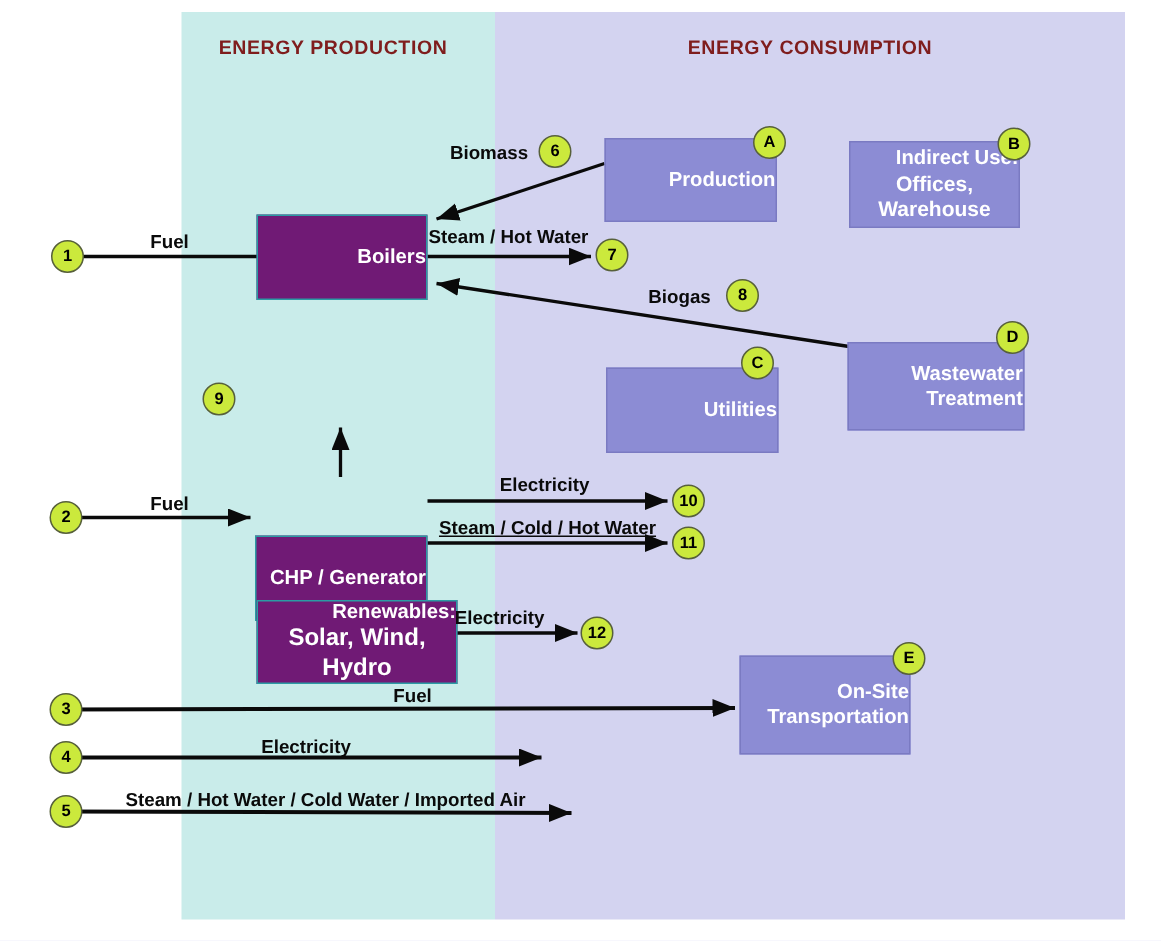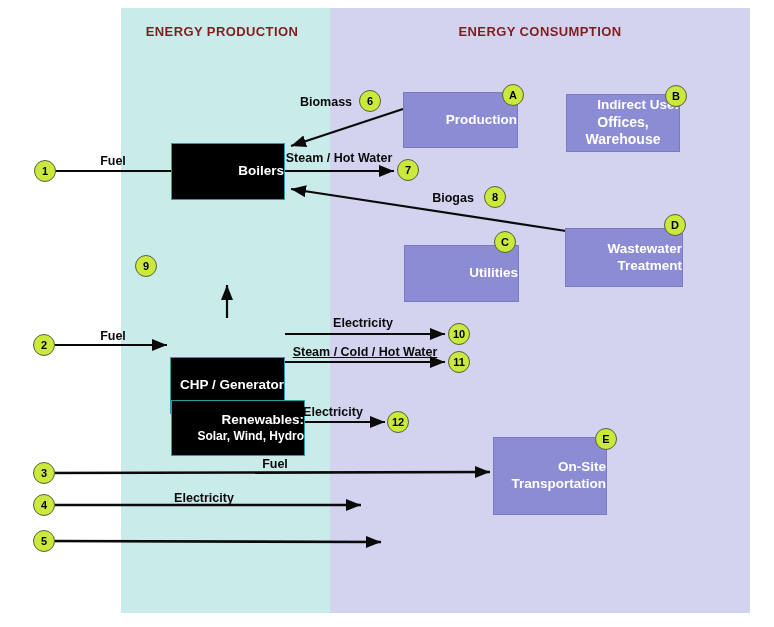--- a/index.html
+++ b/index.html
@@ -12,24 +12,24 @@
   #bg-consumption{left:330px;width:420px;background:#d3d3f0;}
   .zone-title{
     position:absolute;transform:translateX(-50%);white-space:nowrap;
     font-weight:bold;font-size:13px;letter-spacing:.4px;color:#7f1d1d;z-index:4;
   }
   #lines{position:absolute;left:0;top:0;z-index:2;}
   .node{
     position:absolute;display:flex;flex-direction:column;align-items:flex-end;justify-content:center;
     color:#fff;font-weight:bold;text-align:center;z-index:3;box-sizing:border-box;line-height:1.25;
   }
-  .node.teal{background:#000000;border:1px solid #2b9ba4;}
+  .node.teal{background:#701a75;border:1px solid #2b9ba4;}
   .node.purple{background:#8c8cd4;border:1px solid #7a7ac2;}
   .node .main{font-size:13.5px;}
-  .node .sub{font-size:12px;}
+  .node .sub{font-size:16px;}
   .flow-label{
     position:absolute;transform:translateX(-50%);white-space:nowrap;
     font-weight:bold;font-size:12.5px;color:#0a0a0a;z-index:4;
   }
   .badge{
     position:absolute;width:22px;height:22px;border-radius:50%;
     background:#cbe93c;border:1.6px solid #57603b;box-sizing:border-box;
     display:flex;align-items:center;justify-content:center;
     transform:translate(-50%,-50%);
     font-weight:bold;font-size:11px;color:#000;z-index:5;
@@ -86,35 +86,36 @@
     <div class="main">Indirect Use:</div>
     <div class="sub" style="font-size:14px;">Offices, Warehouse</div>
   </div>
   <div class="node purple" style="left:404px;top:245px;width:115px;height:57px;">
     <div class="main">Utilities</div>
   </div>
   <div class="node purple" style="left:565px;top:228px;width:118px;height:59px;">
     <div class="main">Wastewater</div>
     <div class="main">Treatment</div>
   </div>
-  <div class="node purple" style="left:493px;top:437px;width:114px;height:78px;">
+  <div class="node purple" style="left:493px;top:437px;width:114px;height:66px;">
     <div class="main">On-Site</div>
     <div class="main">Transportation</div>
   </div>
 
   <div class="flow-label" style="left:113px;top:154px;">Fuel</div>
   <div class="flow-label" style="left:326px;top:95px;">Biomass</div>
   <div class="flow-label" style="left:339px;top:151px;">Steam / Hot Water</div>
   <div class="flow-label" style="left:453px;top:191px;">Biogas</div>
   <div class="flow-label" style="left:113px;top:329px;">Fuel</div>
   <div class="flow-label" style="left:363px;top:316px;">Electricity</div>
   <div class="flow-label" style="left:365px;top:345px;text-decoration:underline;">Steam / Cold / Hot Water</div>
   <div class="flow-label" style="left:333px;top:405px;">Electricity</div>
   <div class="flow-label" style="left:275px;top:457px;">Fuel</div>
   <div class="flow-label" style="left:204px;top:491px;">Electricity</div>
+  <div class="flow-label" style="left:217px;top:526px;">Steam / Hot Water / Cold Water / Imported Air</div>
 
   <div class="badge" style="left:45px;top:171px;">1</div>
   <div class="badge" style="left:44px;top:345px;">2</div>
   <div class="badge" style="left:44px;top:473px;">3</div>
   <div class="badge" style="left:44px;top:505px;">4</div>
   <div class="badge" style="left:44px;top:541px;">5</div>
   <div class="badge" style="left:370px;top:101px;">6</div>
   <div class="badge" style="left:408px;top:170px;">7</div>
   <div class="badge" style="left:495px;top:197px;">8</div>
   <div class="badge" style="left:146px;top:266px;">9</div>

